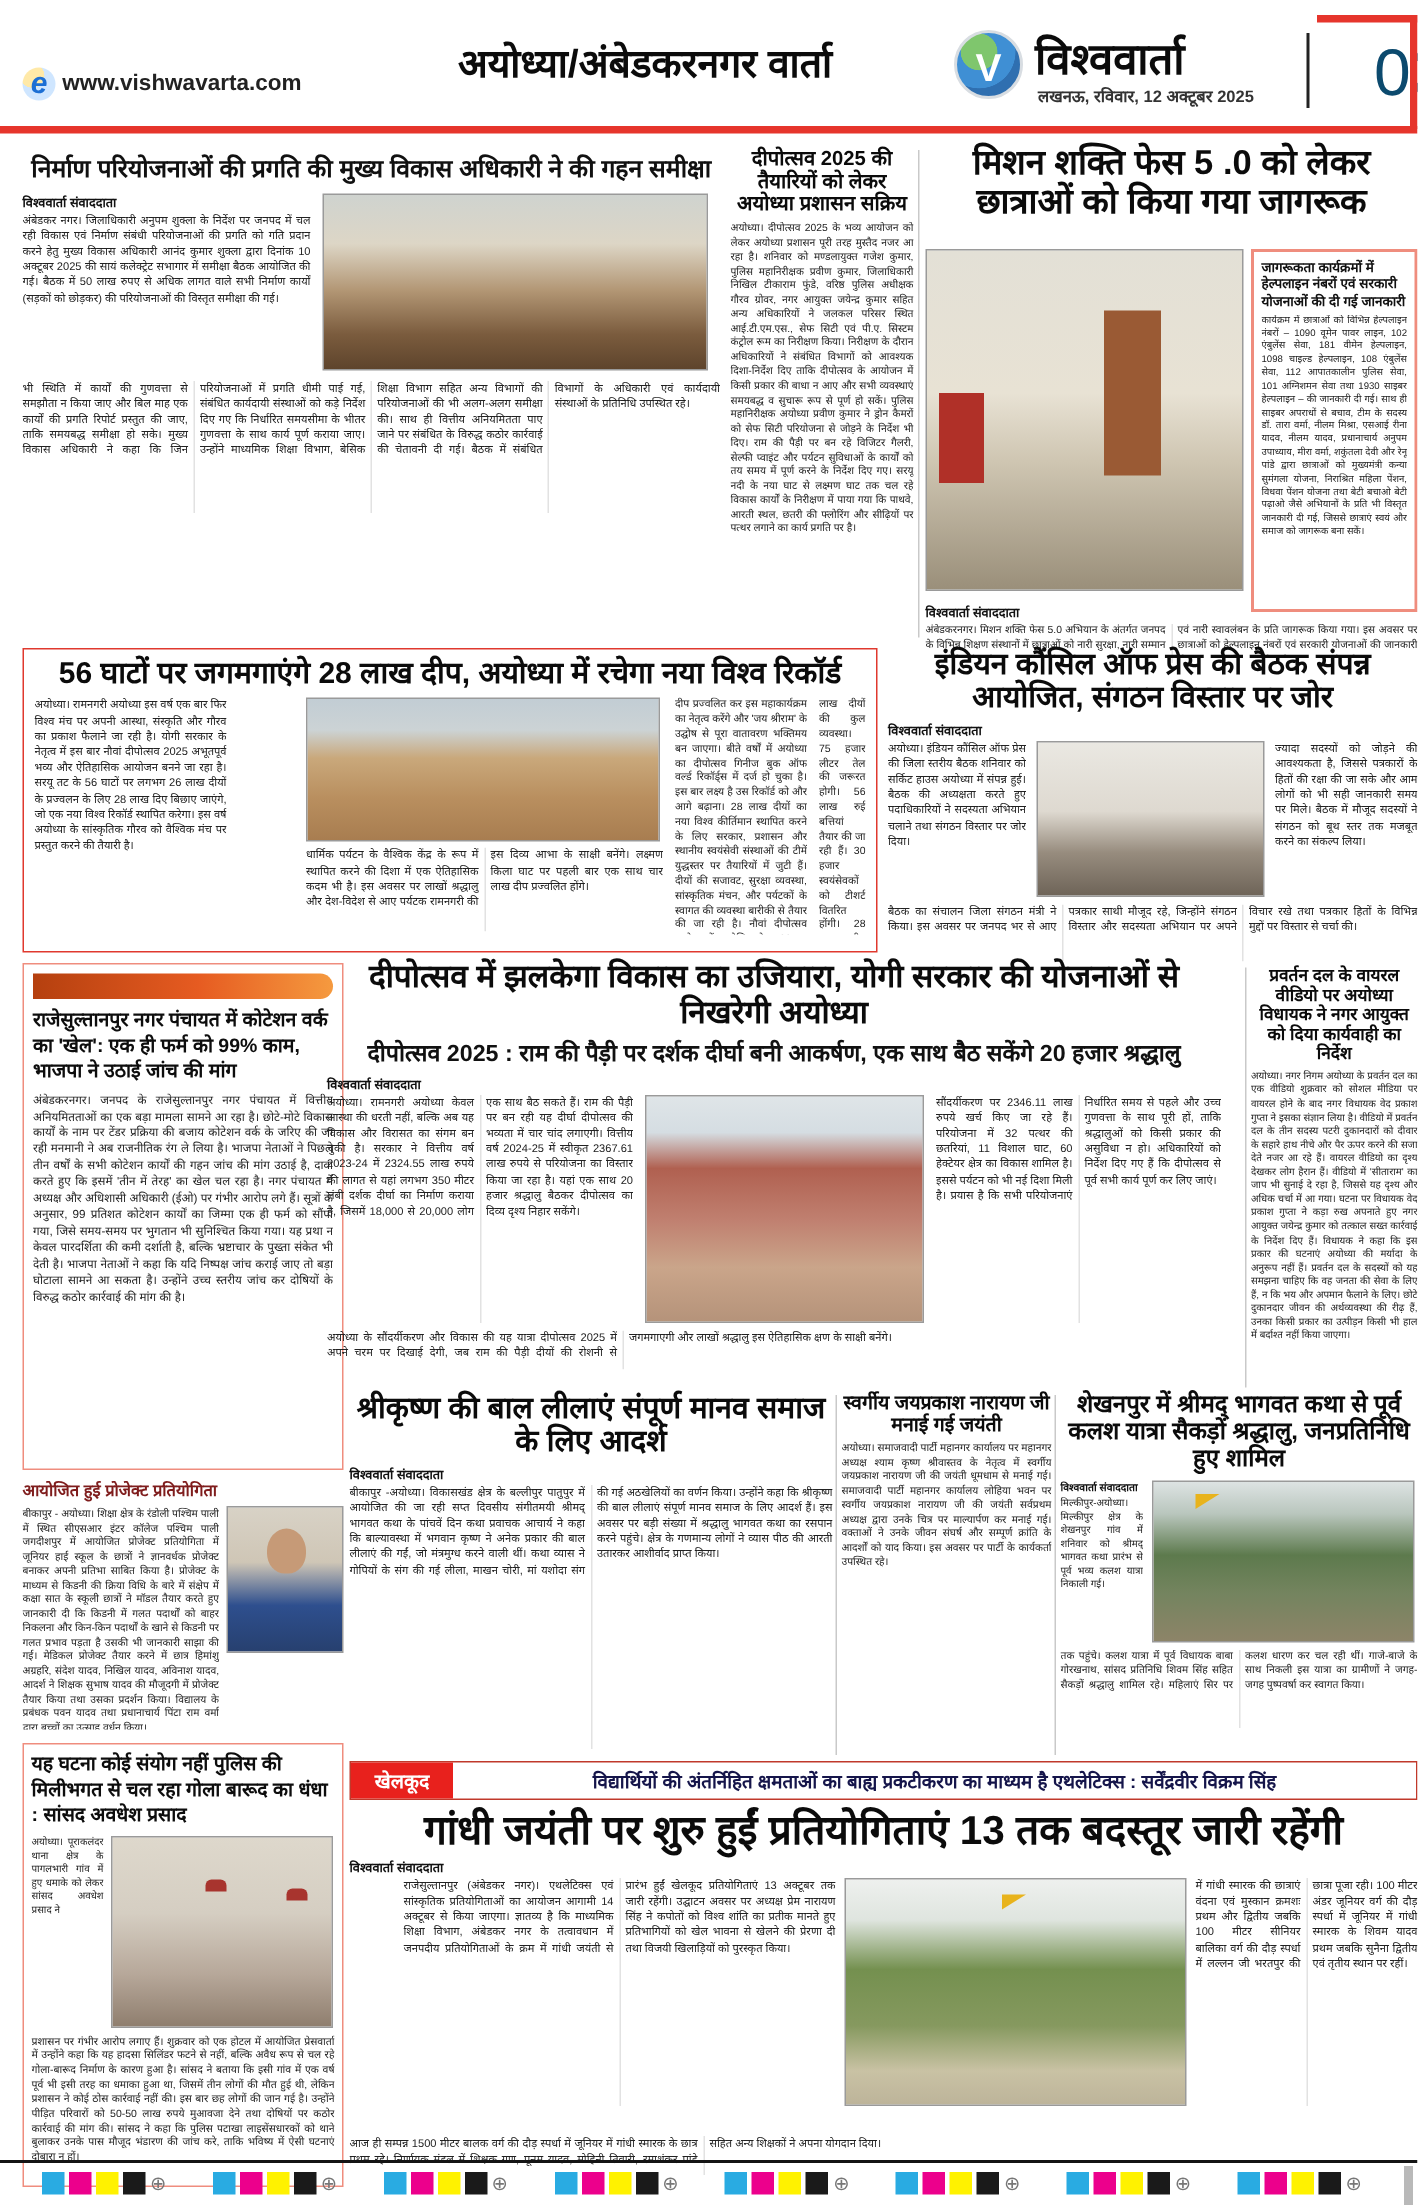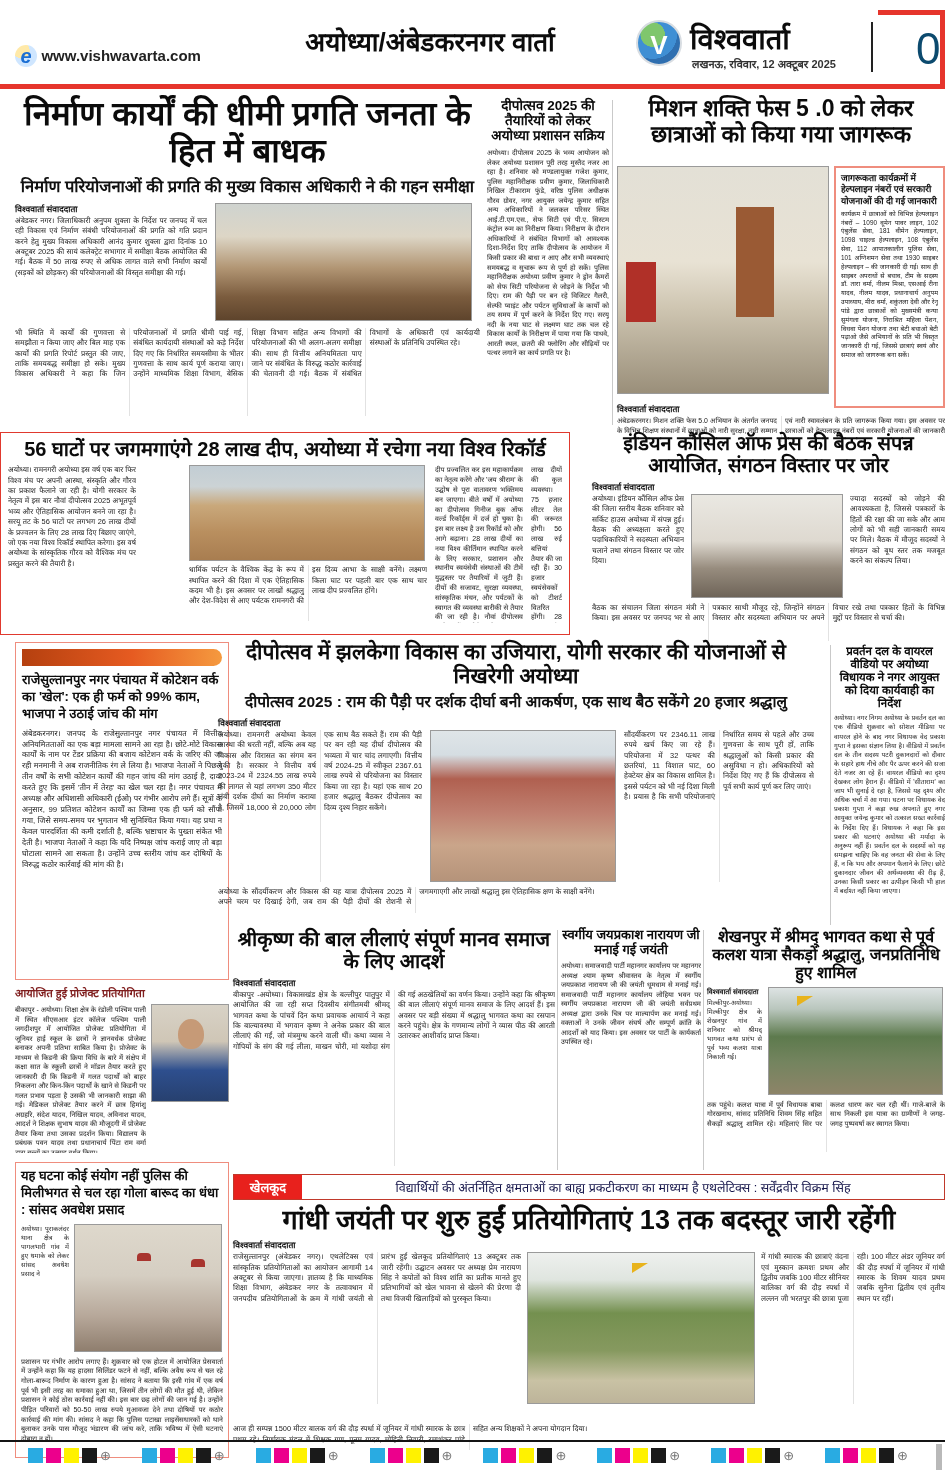--- a/index.html
+++ b/index.html
@@ -62,21 +62,20 @@
 </div>
 <div class="abs" style="left:690px; top:18px; font-weight:bold; font-size:29px; color:#0b0b0b;">विश्ववार्ता</div>
 <div class="abs" style="left:692px; top:56px; font-weight:bold; font-size:11px; color:#333;">लखनऊ,   रविवार, 12 अक्टूबर 2025</div>
 <div class="abs" style="left:871px; top:22px; width:2px; height:50px; background:#222;"></div>
 <div class="abs" style="left:916px; top:24px; font-weight:normal; font-size:44px; color:#0c4a6e;">03</div>
 <div class="abs redrule" style="left:878px; top:10px; width:67px; height:5px;"></div>
 <div class="abs redrule" style="left:940px; top:10px; width:5px; height:76px;"></div>
 <div class="abs redrule" style="left:0; top:84px; width:945px; height:5px;"></div>
 
 <div class="abs" style="left:15px; top:96px; width:465px; height:332px;">
-  <div class="hl" style="font-size:33px;">निर्माण कार्यों की धीमी प्रगति जनता के हित में बाधक</div>
   <div class="subhl" style="font-size:16.5px; margin-top:4px;">निर्माण परियोजनाओं की प्रगति की मुख्य विकास अधिकारी ने की गहन समीक्षा</div>
   <div style="display:flex; margin-top:6px; gap:8px;">
     <div style="width:192px;">
       <div class="byline">विश्ववार्ता संवाददाता</div>
       <div class="bt" style="height:106px;">अंबेडकर नगर। जिलाधिकारी अनुपम शुक्ला के निर्देश पर जनपद में चल रही विकास एवं निर्माण संबंधी परियोजनाओं की प्रगति को गति प्रदान करने हेतु मुख्य विकास अधिकारी आनंद कुमार शुक्ला द्वारा दिनांक 10 अक्टूबर 2025 की सायं कलेक्ट्रेट सभागार में समीक्षा बैठक आयोजित की गई। बैठक में 50 लाख रुपए से अधिक लागत वाले सभी निर्माण कार्यों (सड़कों को छोड़कर) की परियोजनाओं की विस्तृत समीक्षा की गई।</div>
     </div>
     <div class="photo photo-meeting" style="width:257px; height:118px;"></div>
   </div>
   <div class="bt cols4" style="margin-top:6px; height:88px;">भी स्थिति में कार्यों की गुणवत्ता से समझौता न किया जाए और बिल माह एक कार्यों की प्रगति रिपोर्ट प्रस्तुत की जाए, ताकि समयबद्ध समीक्षा हो सके। मुख्य विकास अधिकारी ने कहा कि जिन परियोजनाओं में प्रगति धीमी पाई गई, संबंधित कार्यदायी संस्थाओं को कड़े निर्देश दिए गए कि निर्धारित समयसीमा के भीतर गुणवत्ता के साथ कार्य पूर्ण कराया जाए। उन्होंने माध्यमिक शिक्षा विभाग, बेसिक शिक्षा विभाग सहित अन्य विभागों की परियोजनाओं की भी अलग-अलग समीक्षा की। साथ ही वित्तीय अनियमितता पाए जाने पर संबंधित के विरुद्ध कठोर कार्रवाई की चेतावनी दी गई। बैठक में संबंधित विभागों के अधिकारी एवं कार्यदायी संस्थाओं के प्रतिनिधि उपस्थित रहे।</div>
 </div>
@@ -96,21 +95,21 @@
   <div class="abs boxed" style="left:217px; top:70px; width:111px; height:242px; padding:5px; border-width:2px;">
     <div style="font-weight:bold; font-size:9px; line-height:1.25; color:#111;">जागरूकता कार्यक्रमों में हेल्पलाइन नंबरों एवं सरकारी योजनाओं की दी गई जानकारी</div>
     <div class="bt-sm" style="margin-top:3px; height:185px; font-size:6.4px;">कार्यक्रम में छात्राओं को विभिन्न हेल्पलाइन नंबरों – 1090 वूमेन पावर लाइन, 102 एंबुलेंस सेवा, 181 वीमेन हेल्पलाइन, 1098 चाइल्ड हेल्पलाइन, 108 एंबुलेंस सेवा, 112 आपातकालीन पुलिस सेवा, 101 अग्निशमन सेवा तथा 1930 साइबर हेल्पलाइन – की जानकारी दी गई। साथ ही साइबर अपराधों से बचाव, टीम के सदस्य डॉ. तारा वर्मा, नीलम मिश्रा, एसआई रीना यादव, नीलम यादव, प्रधानाचार्य अनुपम उपाध्याय, मीरा वर्मा, शकुंतला देवी और रेनू पांडे द्वारा छात्राओं को मुख्यमंत्री कन्या सुमंगला योजना, निराश्रित महिला पेंशन, विधवा पेंशन योजना तथा बेटी बचाओ बेटी पढ़ाओ जैसे अभियानों के प्रति भी विस्तृत जानकारी दी गई, जिससे छात्राएं स्वयं और समाज को जागरूक बना सकें।</div>
   </div>
   <div class="abs" style="left:0; top:302px; width:328px;">
     <span class="byline" style="display:inline;">विश्ववार्ता संवाददाता</span>
     <div class="bt-sm cols2" style="height:26px;">अंबेडकरनगर। मिशन शक्ति फेस 5.0 अभियान के अंतर्गत जनपद के विभिन्न शिक्षण संस्थानों में छात्राओं को नारी सुरक्षा, नारी सम्मान एवं नारी स्वावलंबन के प्रति जागरूक किया गया। इस अवसर पर छात्राओं को हेल्पलाइन नंबरों एवं सरकारी योजनाओं की जानकारी देकर स्वयं एवं समाज को जागरूक बनाने का आह्वान किया गया।</div>
   </div>
 </div>
 
-<div class="abs" style="left:0; top:432px; width:570px; height:203px; border:1.5px solid #e0392e; padding:5px 7px;">
+<div class="abs" style="left:15px; top:432px; width:570px; height:203px; border:1.5px solid #e0392e; padding:5px 7px;">
   <div class="hl" style="font-size:20px;">56 घाटों पर जगमगाएंगे 28 लाख दीप, अयोध्या में रचेगा नया विश्व रिकॉर्ड</div>
   <div style="display:flex; gap:8px; margin-top:5px;">
     <div class="bt" style="width:128px; height:158px;">अयोध्या। रामनगरी अयोध्या इस वर्ष एक बार फिर विश्व मंच पर अपनी आस्था, संस्कृति और गौरव का प्रकाश फैलाने जा रही है। योगी सरकार के नेतृत्व में इस बार नौवां दीपोत्सव 2025 अभूतपूर्व भव्य और ऐतिहासिक आयोजन बनने जा रहा है। सरयू तट के 56 घाटों पर लगभग 26 लाख दीयों के प्रज्वलन के लिए 28 लाख दिए बिछाए जाएंगे, जो एक नया विश्व रिकॉर्ड स्थापित करेगा। इस वर्ष अयोध्या के सांस्कृतिक गौरव को वैश्विक मंच पर प्रस्तुत करने की तैयारी है।</div>
     <div style="width:238px;margin-left:45px;">
       <div class="photo photo-ghat" style="width:236px; height:96px;"></div>
       <div class="bt cols2" style="margin-top:4px; height:56px;">धार्मिक पर्यटन के वैश्विक केंद्र के रूप में स्थापित करने की दिशा में एक ऐतिहासिक कदम भी है। इस अवसर पर लाखों श्रद्धालु और देश-विदेश से आए पर्यटक रामनगरी की इस दिव्य आभा के साक्षी बनेंगे। लक्ष्मण किला घाट पर पहली बार एक साथ चार लाख दीप प्रज्वलित होंगे।</div>
     </div>
     <div class="bt" style="width:88px; height:158px; font-size:7px;">दीप प्रज्वलित कर इस महाकार्यक्रम का नेतृत्व करेंगे और 'जय श्रीराम' के उद्घोष से पूरा वातावरण भक्तिमय बन जाएगा। बीते वर्षों में अयोध्या का दीपोत्सव गिनीज बुक ऑफ वर्ल्ड रिकॉर्ड्स में दर्ज हो चुका है। इस बार लक्ष्य है उस रिकॉर्ड को और आगे बढ़ाना। 28 लाख दीयों का नया विश्व कीर्तिमान स्थापित करने के लिए सरकार, प्रशासन और स्थानीय स्वयंसेवी संस्थाओं की टीमें युद्धस्तर पर तैयारियों में जुटी हैं। दीयों की सजावट, सुरक्षा व्यवस्था, सांस्कृतिक मंचन, और पर्यटकों के स्वागत की व्यवस्था बारीकी से तैयार की जा रही है। नौवां दीपोत्सव अयोध्या में आयोजित होगा। 33</div>
     <div class="bt" style="flex:1; height:158px; font-size:7px;">लाख दीयों की कुल व्यवस्था। 75 हजार लीटर तेल की जरूरत होगी। 56 लाख रुई बत्तियां तैयार की जा रही हैं। 30 हजार स्वयंसेवकों को टीशर्ट वितरित होंगी। 28 लाख दीप बिछाकर नया विश्व रिकॉर्ड रचा जाएगा। डॉ. राममनोहर लोहिया अवध विश्वविद्यालय के दीपोत्सव नोडल अधिकारी प्रो. संत शरण मिश्र के निर्देशन में 22 समितियां गठित की गई हैं, जो दीपोत्सव के प्रत्येक पहलू की जिम्मेदारी संभाल रही हैं। इनमें प्रमुख समितियां हैं: समन्वय समिति, अनुशासन समिति, सुरक्षा समिति, दीप गणना समिति, यातायात समिति, स्वच्छता समिति, मीडिया एवं फोटोग्राफी समिति, प्राथमिक चिकित्सा समिति, साज-सज्जा एवं रंगोली समिति, वालंटियर व आईकार्ड समिति, पर्यवेक्षण एवं नियंत्रण समिति। सभी समितियों के संयोजक, सह-संयोजक एवं सदस्य दिन-रात अयोध्या को दिव्य स्वरूप देने के अभियान में लगे हुए हैं।</div>
   </div>
@@ -193,27 +192,27 @@
     <div class="photo photo-leaders" style="width:148px; height:128px;">
       <div class="cap" style="left:62px; top:28px;"></div>
       <div class="cap" style="left:116px; top:34px;"></div>
     </div>
   </div>
   <div class="bt-sm" style="margin-top:5px; height:112px; font-size:7px;">प्रशासन पर गंभीर आरोप लगाए हैं। शुक्रवार को एक होटल में आयोजित प्रेसवार्ता में उन्होंने कहा कि यह हादसा सिलिंडर फटने से नहीं, बल्कि अवैध रूप से चल रहे गोला-बारूद निर्माण के कारण हुआ है। सांसद ने बताया कि इसी गांव में एक वर्ष पूर्व भी इसी तरह का धमाका हुआ था, जिसमें तीन लोगों की मौत हुई थी, लेकिन प्रशासन ने कोई ठोस कार्रवाई नहीं की। इस बार छह लोगों की जान गई है। उन्होंने पीड़ित परिवारों को 50-50 लाख रुपये मुआवजा देने तथा दोषियों पर कठोर कार्रवाई की मांग की। सांसद ने कहा कि पुलिस पटाखा लाइसेंसधारकों को थाने बुलाकर उनके पास मौजूद भंडारण की जांच करे, ताकि भविष्य में ऐसी घटनाएं दोबारा न हों।</div>
 </div>
 
 <div class="abs" style="left:233px; top:1174px; width:712px; height:26px; border:1.5px solid #c0392b; display:flex; align-items:stretch;">
   <div style="width:68px; background:#e8211d; color:#fff; font-weight:bold; font-size:13px; display:flex; align-items:center; justify-content:center;">खेलकूद</div>
-  <div style="flex:1; display:flex; align-items:center; justify-content:center; font-weight:normal; font-size:12.5px; color:#15154a;">विद्यार्थियों की अंतर्निहित क्षमताओं का बाह्य प्रकटीकरण का माध्यम है एथलेटिक्स : सर्वेंद्रवीर विक्रम सिंह</div>
+  <div style="flex:1; display:flex; align-items:center; justify-content:center; font-weight:bold; font-size:12.5px; color:#15154a;">विद्यार्थियों की अंतर्निहित क्षमताओं का बाह्य प्रकटीकरण का माध्यम है एथलेटिक्स : सर्वेंद्रवीर विक्रम सिंह</div>
 </div>
 
 <div class="abs" style="left:233px; top:1205px; width:712px; height:235px;">
   <div class="hl" style="font-size:27px;">गांधी जयंती पर शुरु हुईं प्रतियोगिताएं 13 तक बदस्तूर जारी रहेंगी</div>
   <div class="byline" style="margin-top:4px;">विश्ववार्ता संवाददाता</div>
-  <div style="display:flex; gap:6px;">
+  <div style="display:flex; gap:6px;margin-left:36px;">
     <div class="bt cols2" style="width:288px; height:152px;">राजेसुल्तानपुर (अंबेडकर नगर)। एथलेटिक्स एवं सांस्कृतिक प्रतियोगिताओं का आयोजन आगामी 14 अक्टूबर से किया जाएगा। ज्ञातव्य है कि माध्यमिक शिक्षा विभाग, अंबेडकर नगर के तत्वावधान में जनपदीय प्रतियोगिताओं के क्रम में गांधी जयंती से प्रारंभ हुईं खेलकूद प्रतियोगिताएं 13 अक्टूबर तक जारी रहेंगी। उद्घाटन अवसर पर अध्यक्ष प्रेम नारायण सिंह ने कपोतों को विश्व शांति का प्रतीक मानते हुए प्रतिभागियों को खेल भावना से खेलने की प्रेरणा दी तथा विजयी खिलाड़ियों को पुरस्कृत किया।</div>
     <div class="photo photo-sports" style="width:228px; height:152px;">
       <div class="flag" style="left:104px; top:10px;"></div>
     </div>
     <div class="bt cols2" style="flex:1; height:152px;">में गांधी स्मारक की छात्राएं वंदना एवं मुस्कान क्रमशः प्रथम और द्वितीय जबकि 100 मीटर सीनियर बालिका वर्ग की दौड़ स्पर्धा में लल्लन जी भरतपुर की छात्रा पूजा रही। 100 मीटर अंडर जूनियर वर्ग की दौड़ स्पर्धा में जूनियर में गांधी स्मारक के शिवम यादव प्रथम जबकि सुनैना द्वितीय एवं तृतीय स्थान पर रहीं।</div>
   </div>
   <div class="bt cols3" style="margin-top:20px; height:26px;">आज ही सम्पन्न 1500 मीटर बालक वर्ग की दौड़ स्पर्धा में जूनियर में गांधी स्मारक के छात्र प्रथम रहे। निर्णायक मंडल में शिक्षक गण, पूनम यादव, मोहिनी तिवारी, रमाशंकर पांडे सहित अन्य शिक्षकों ने अपना योगदान दिया।</div>
 </div>
 
 <div class="abs" style="left:0; top:1440px; width:945px; height:2px; background:#141414;"></div>

